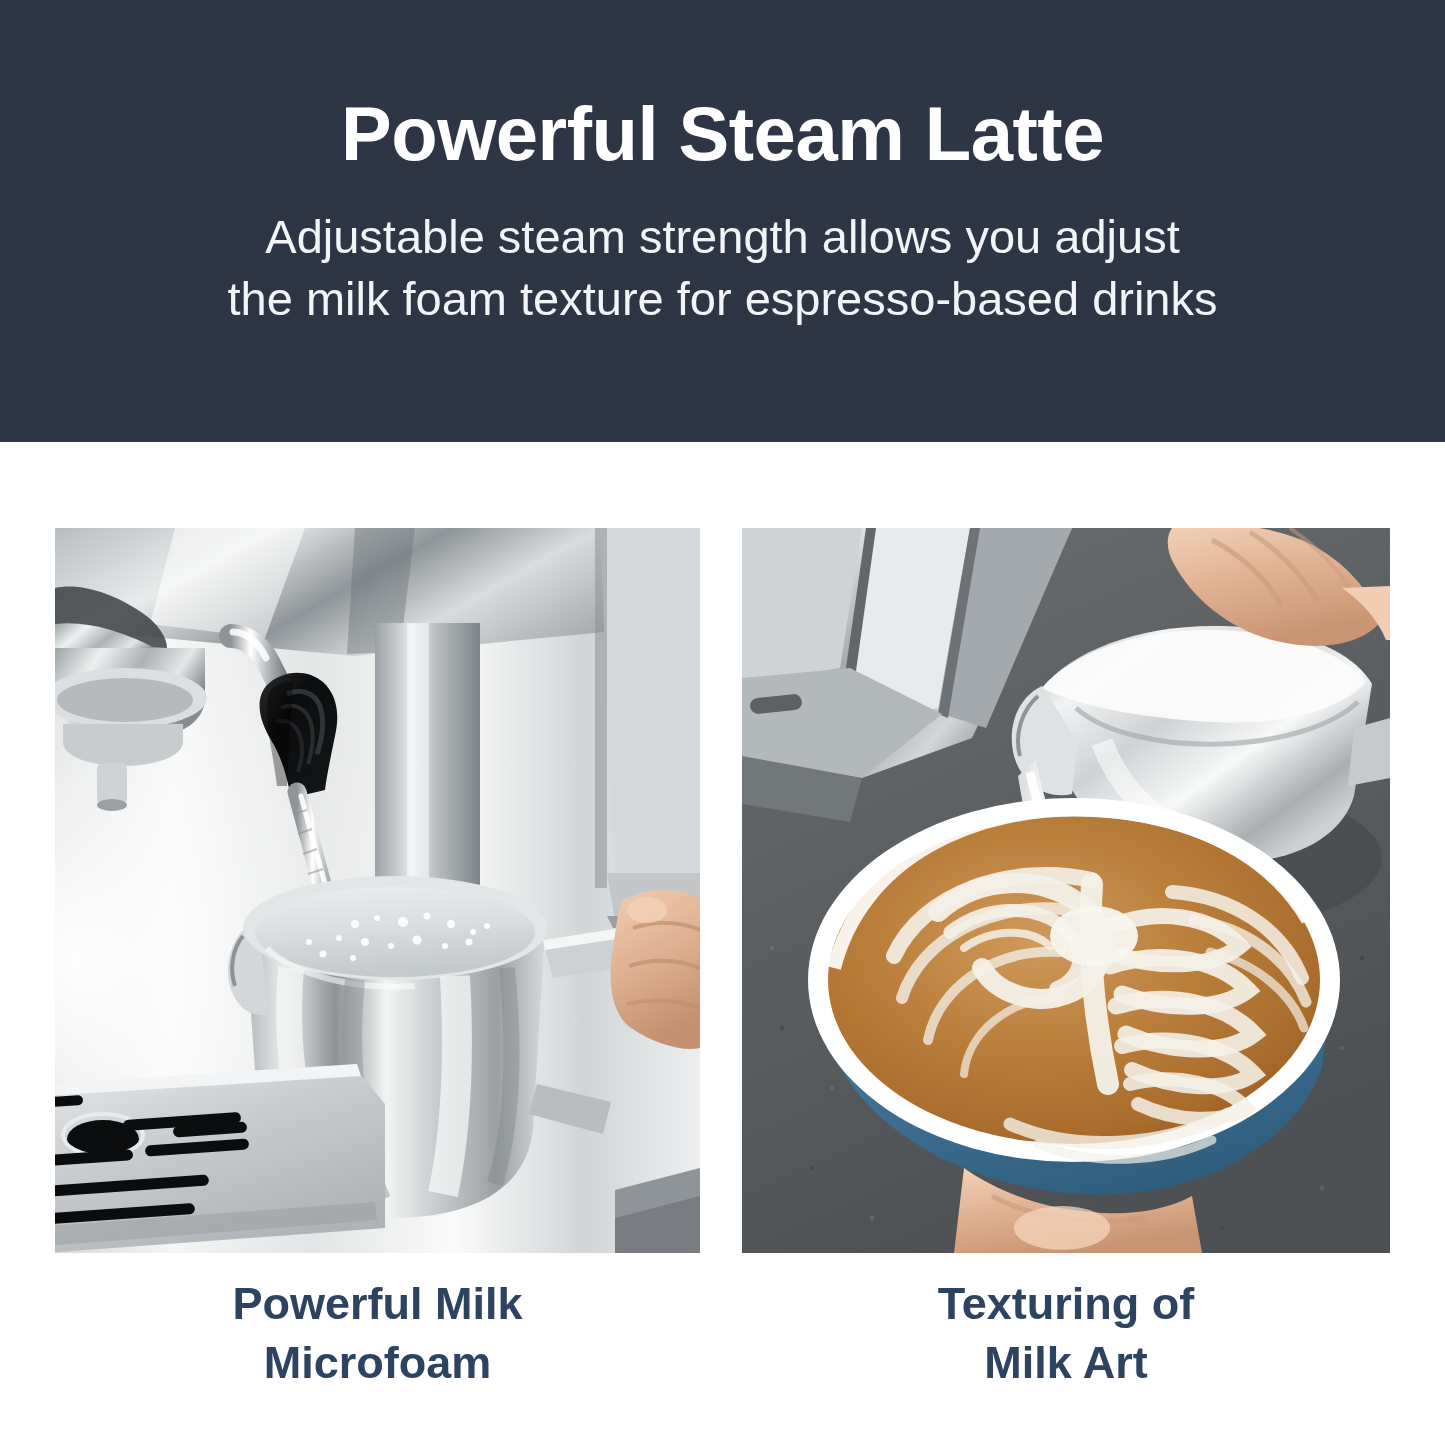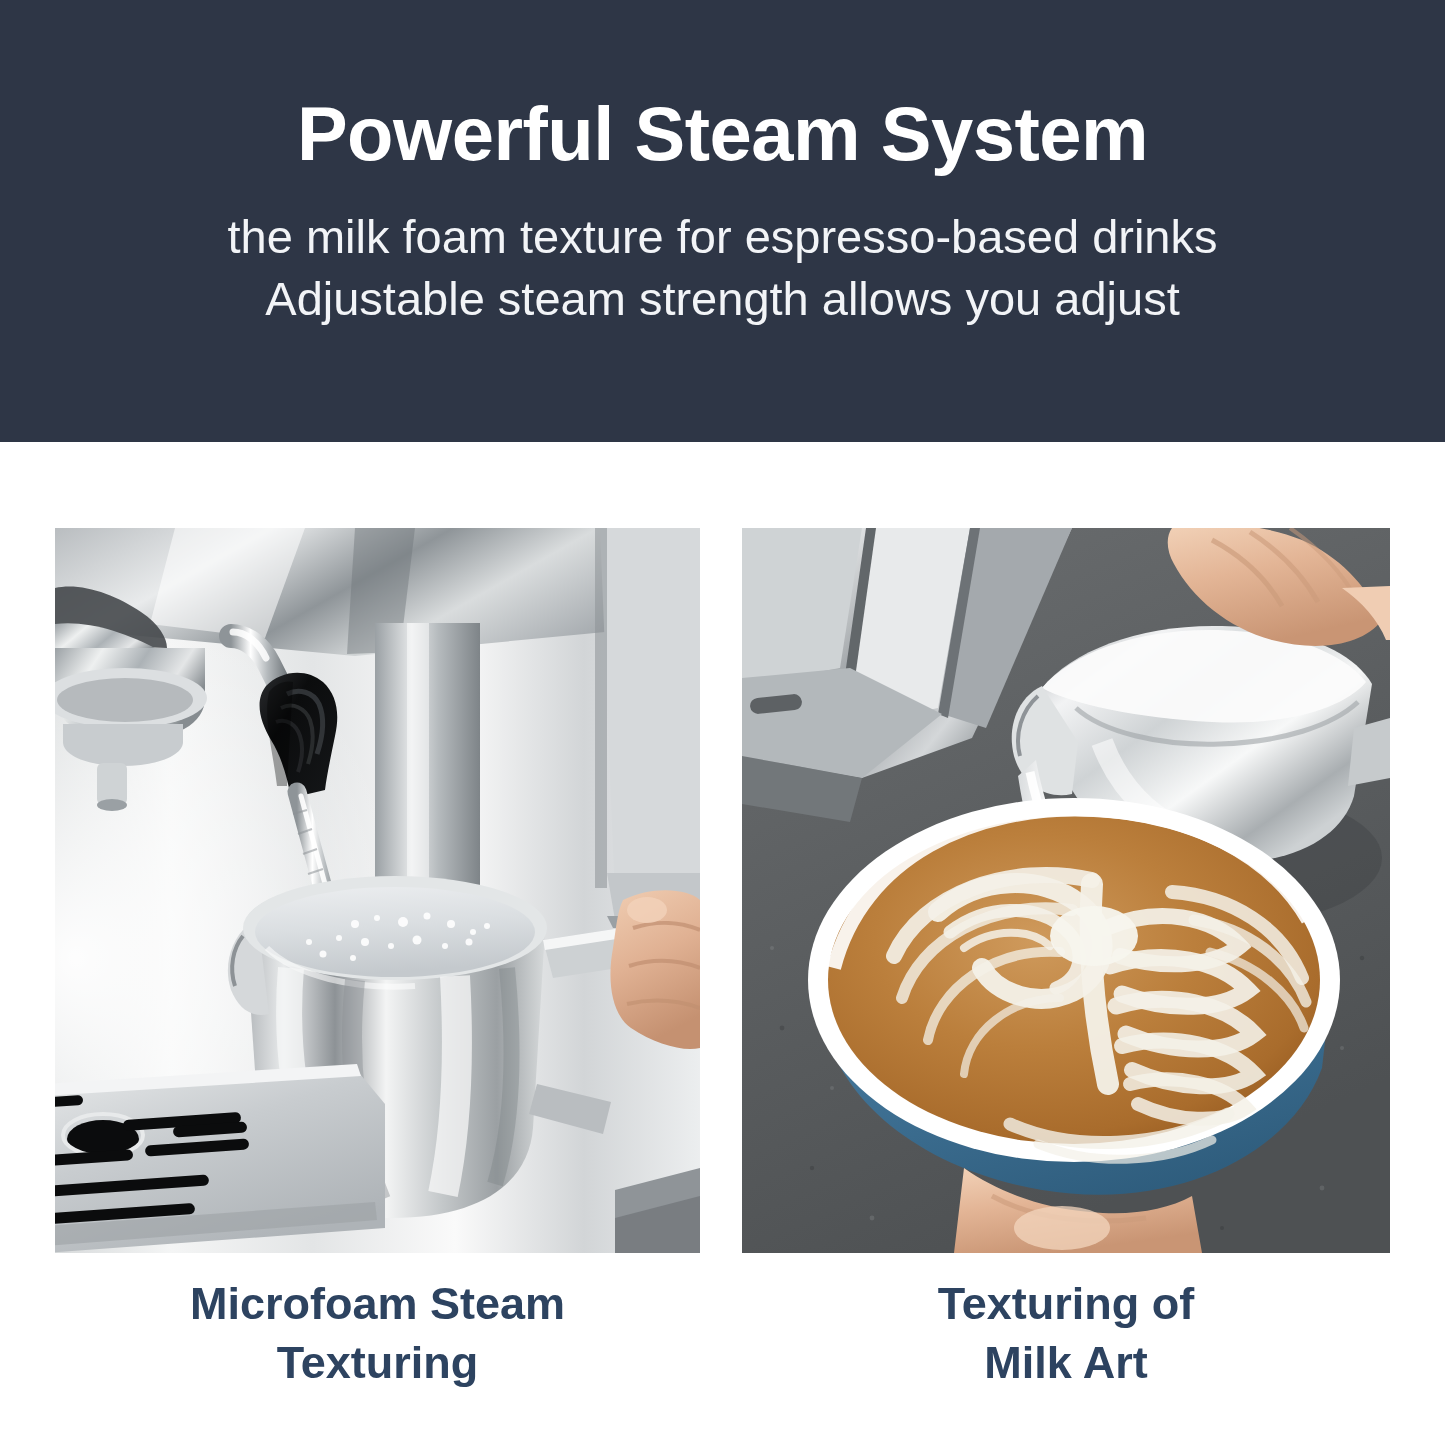--- a/index.html
+++ b/index.html
@@ -72,24 +72,24 @@
   .caption.left{left:55px;width:645px;}
   .caption.right{left:742px;width:648px;}
   .caption .cline{display:block;}
 </style>
 </head>
 <body>
 
 <div id="page">
 
   <div class="header-band">
-    <h1 class="headline">Powerful Steam System</h1>
+    <h1 class="headline">Powerful Steam Latte</h1>
     <p class="subhead">
+      <span class="sline">Adjustable steam strength allows you adjust</span>
       <span class="sline">the milk foam texture for espresso-based drinks</span>
-      <span class="sline">Adjustable steam strength allows you adjust</span>
     </p>
   </div>
 
   <div class="photos">
 
     <div class="panel left">
       <svg viewBox="0 0 645 725" preserveAspectRatio="xMidYMid slice">
         <defs>
           <linearGradient id="bodyBrush" x1="0" y1="0" x2="1" y2="0">
             <stop offset="0" stop-color="#d7dadb"></stop>
@@ -418,22 +418,22 @@
         <path d="M92 440 C120 330 232 276 352 282 C448 286 528 326 566 392" stroke="#ffffff" stroke-width="14" fill="none" opacity="0.9"></path>
 
         <path d="M222 640 C256 664 300 680 348 684 C390 688 424 682 450 668
                  L460 725 H212 Z" fill="url(#handG2)"></path>
         <path d="M250 668 C290 690 348 698 404 690" stroke="#cb9b7b" stroke-width="5" fill="none" opacity="0.6"></path>
         <ellipse cx="320" cy="700" rx="48" ry="22" fill="#f3d5bd" opacity="0.75"></ellipse>
       </svg>
     </div>
 
     <div class="caption left">
-      <span class="cline">Microfoam Steam</span>
-      <span class="cline">Texturing</span>
+      <span class="cline">Powerful Milk</span>
+      <span class="cline">Microfoam</span>
     </div>
 
     <div class="caption right">
       <span class="cline">Texturing of</span>
       <span class="cline">Milk Art</span>
     </div>
 
   </div>
 </div>
 

